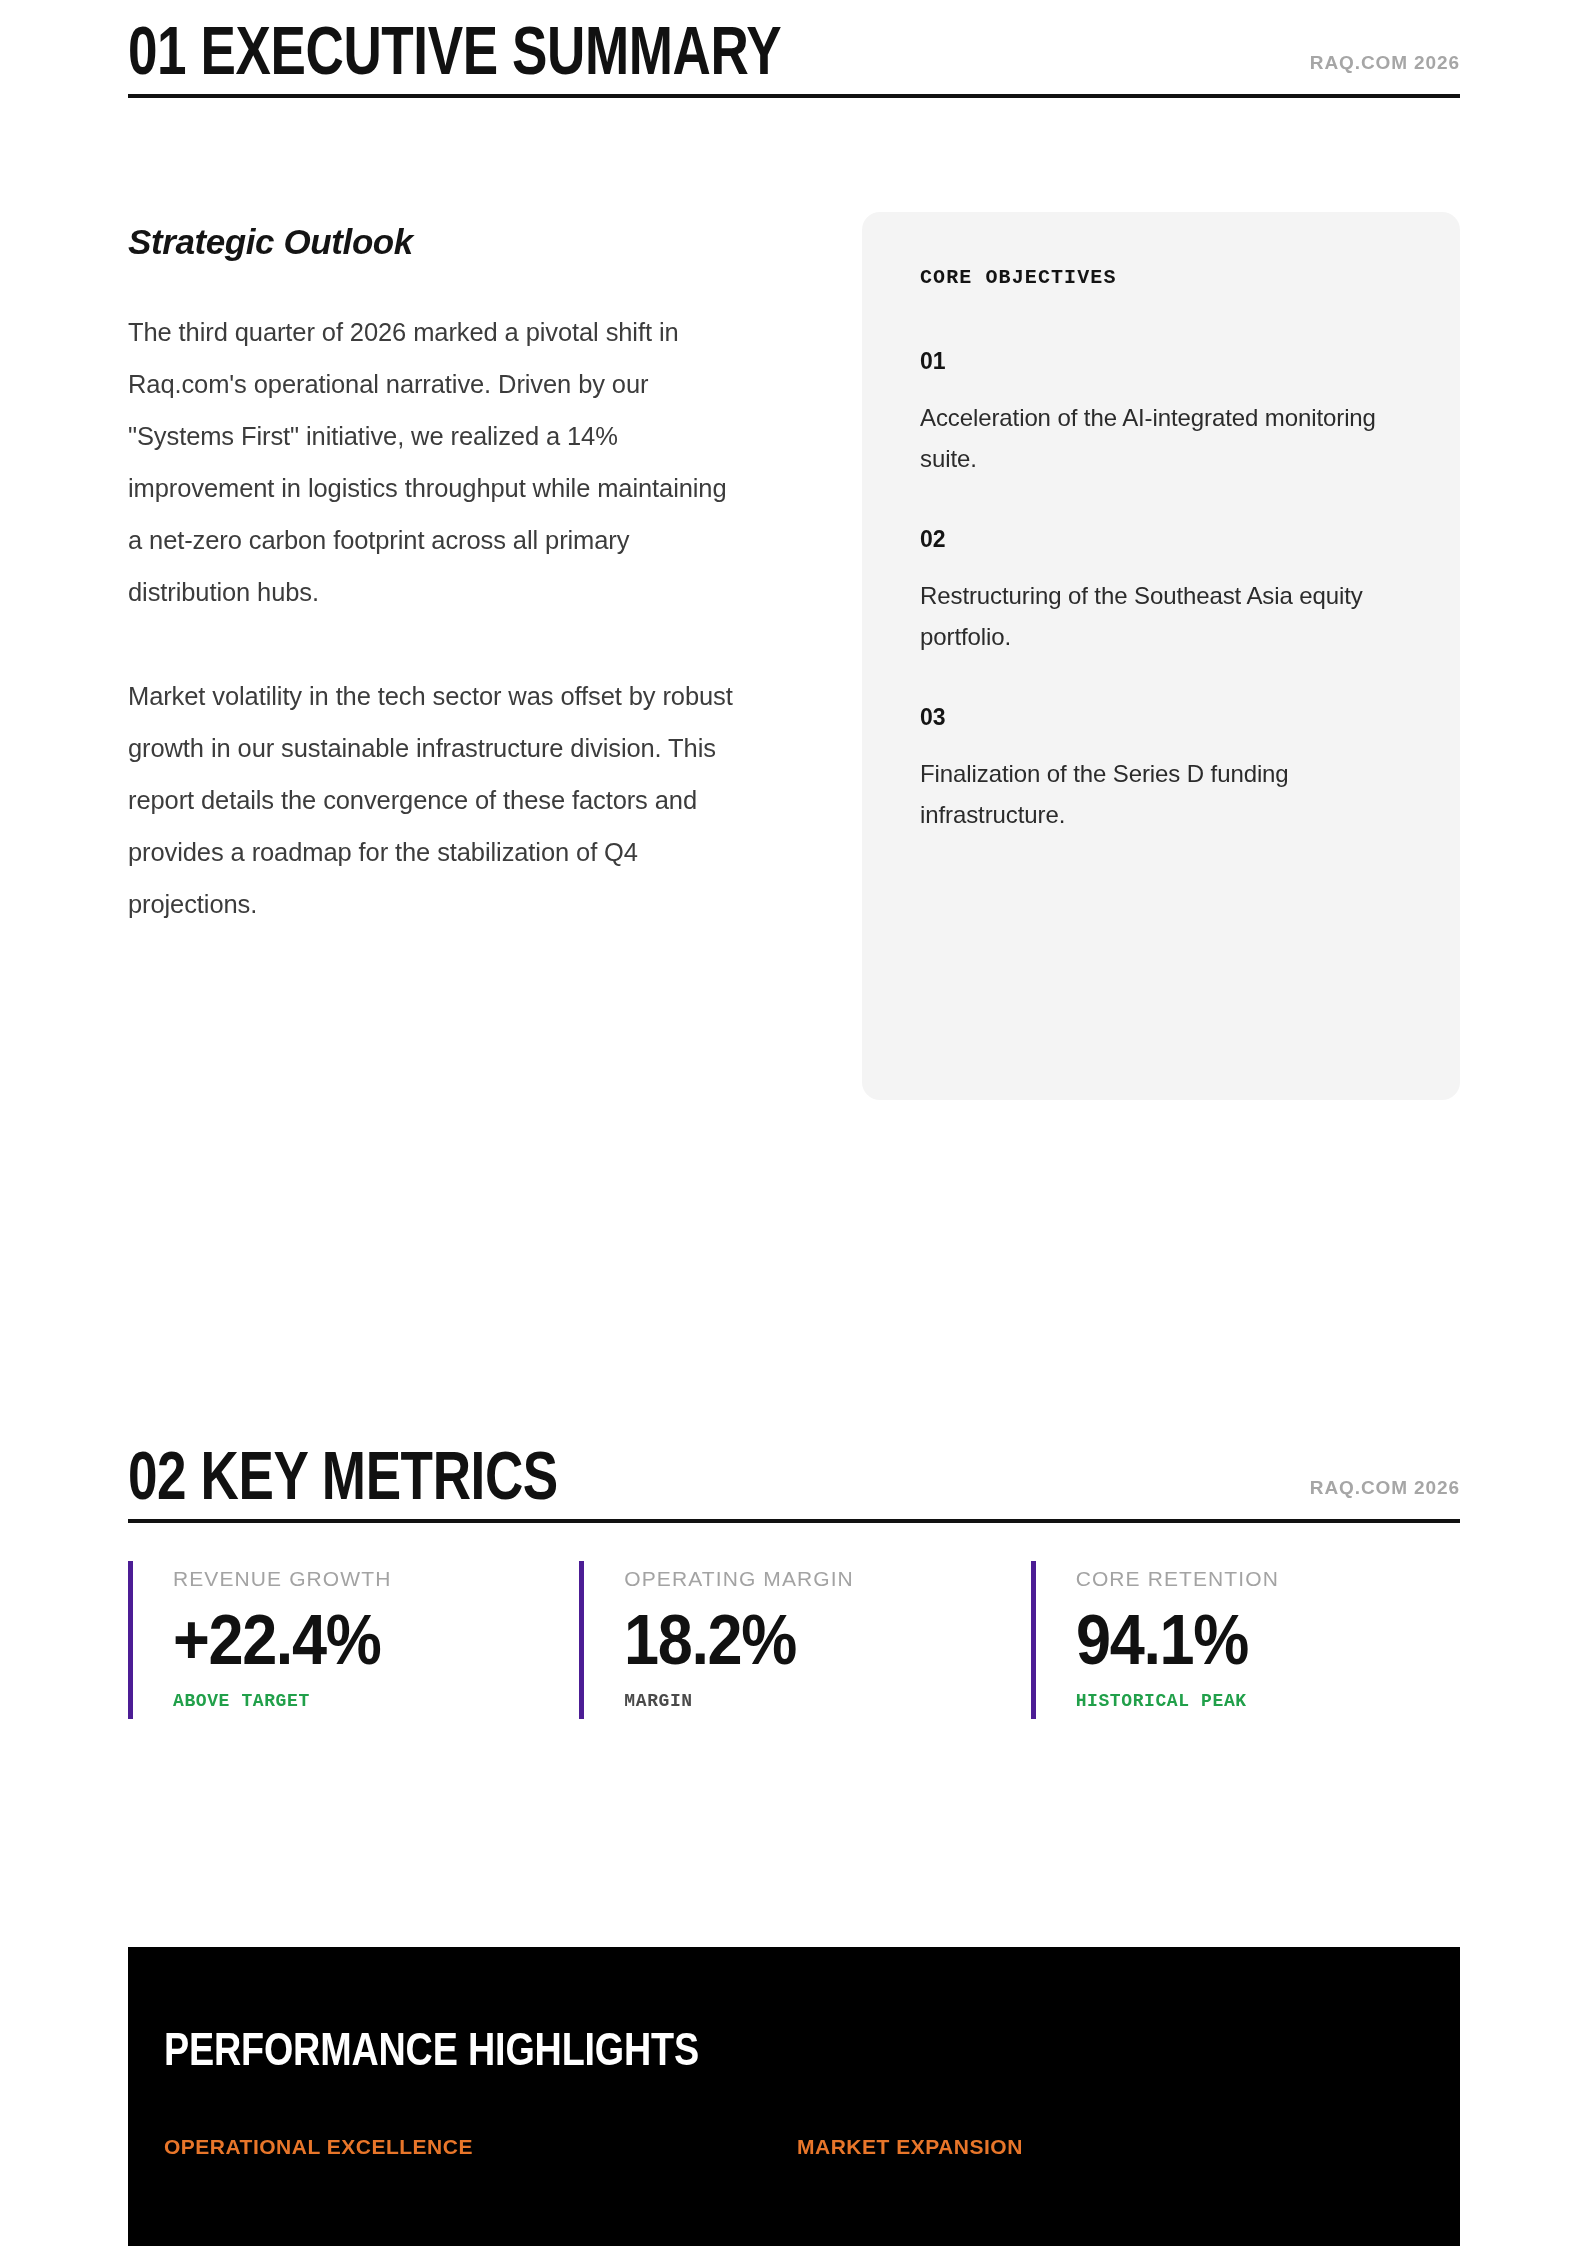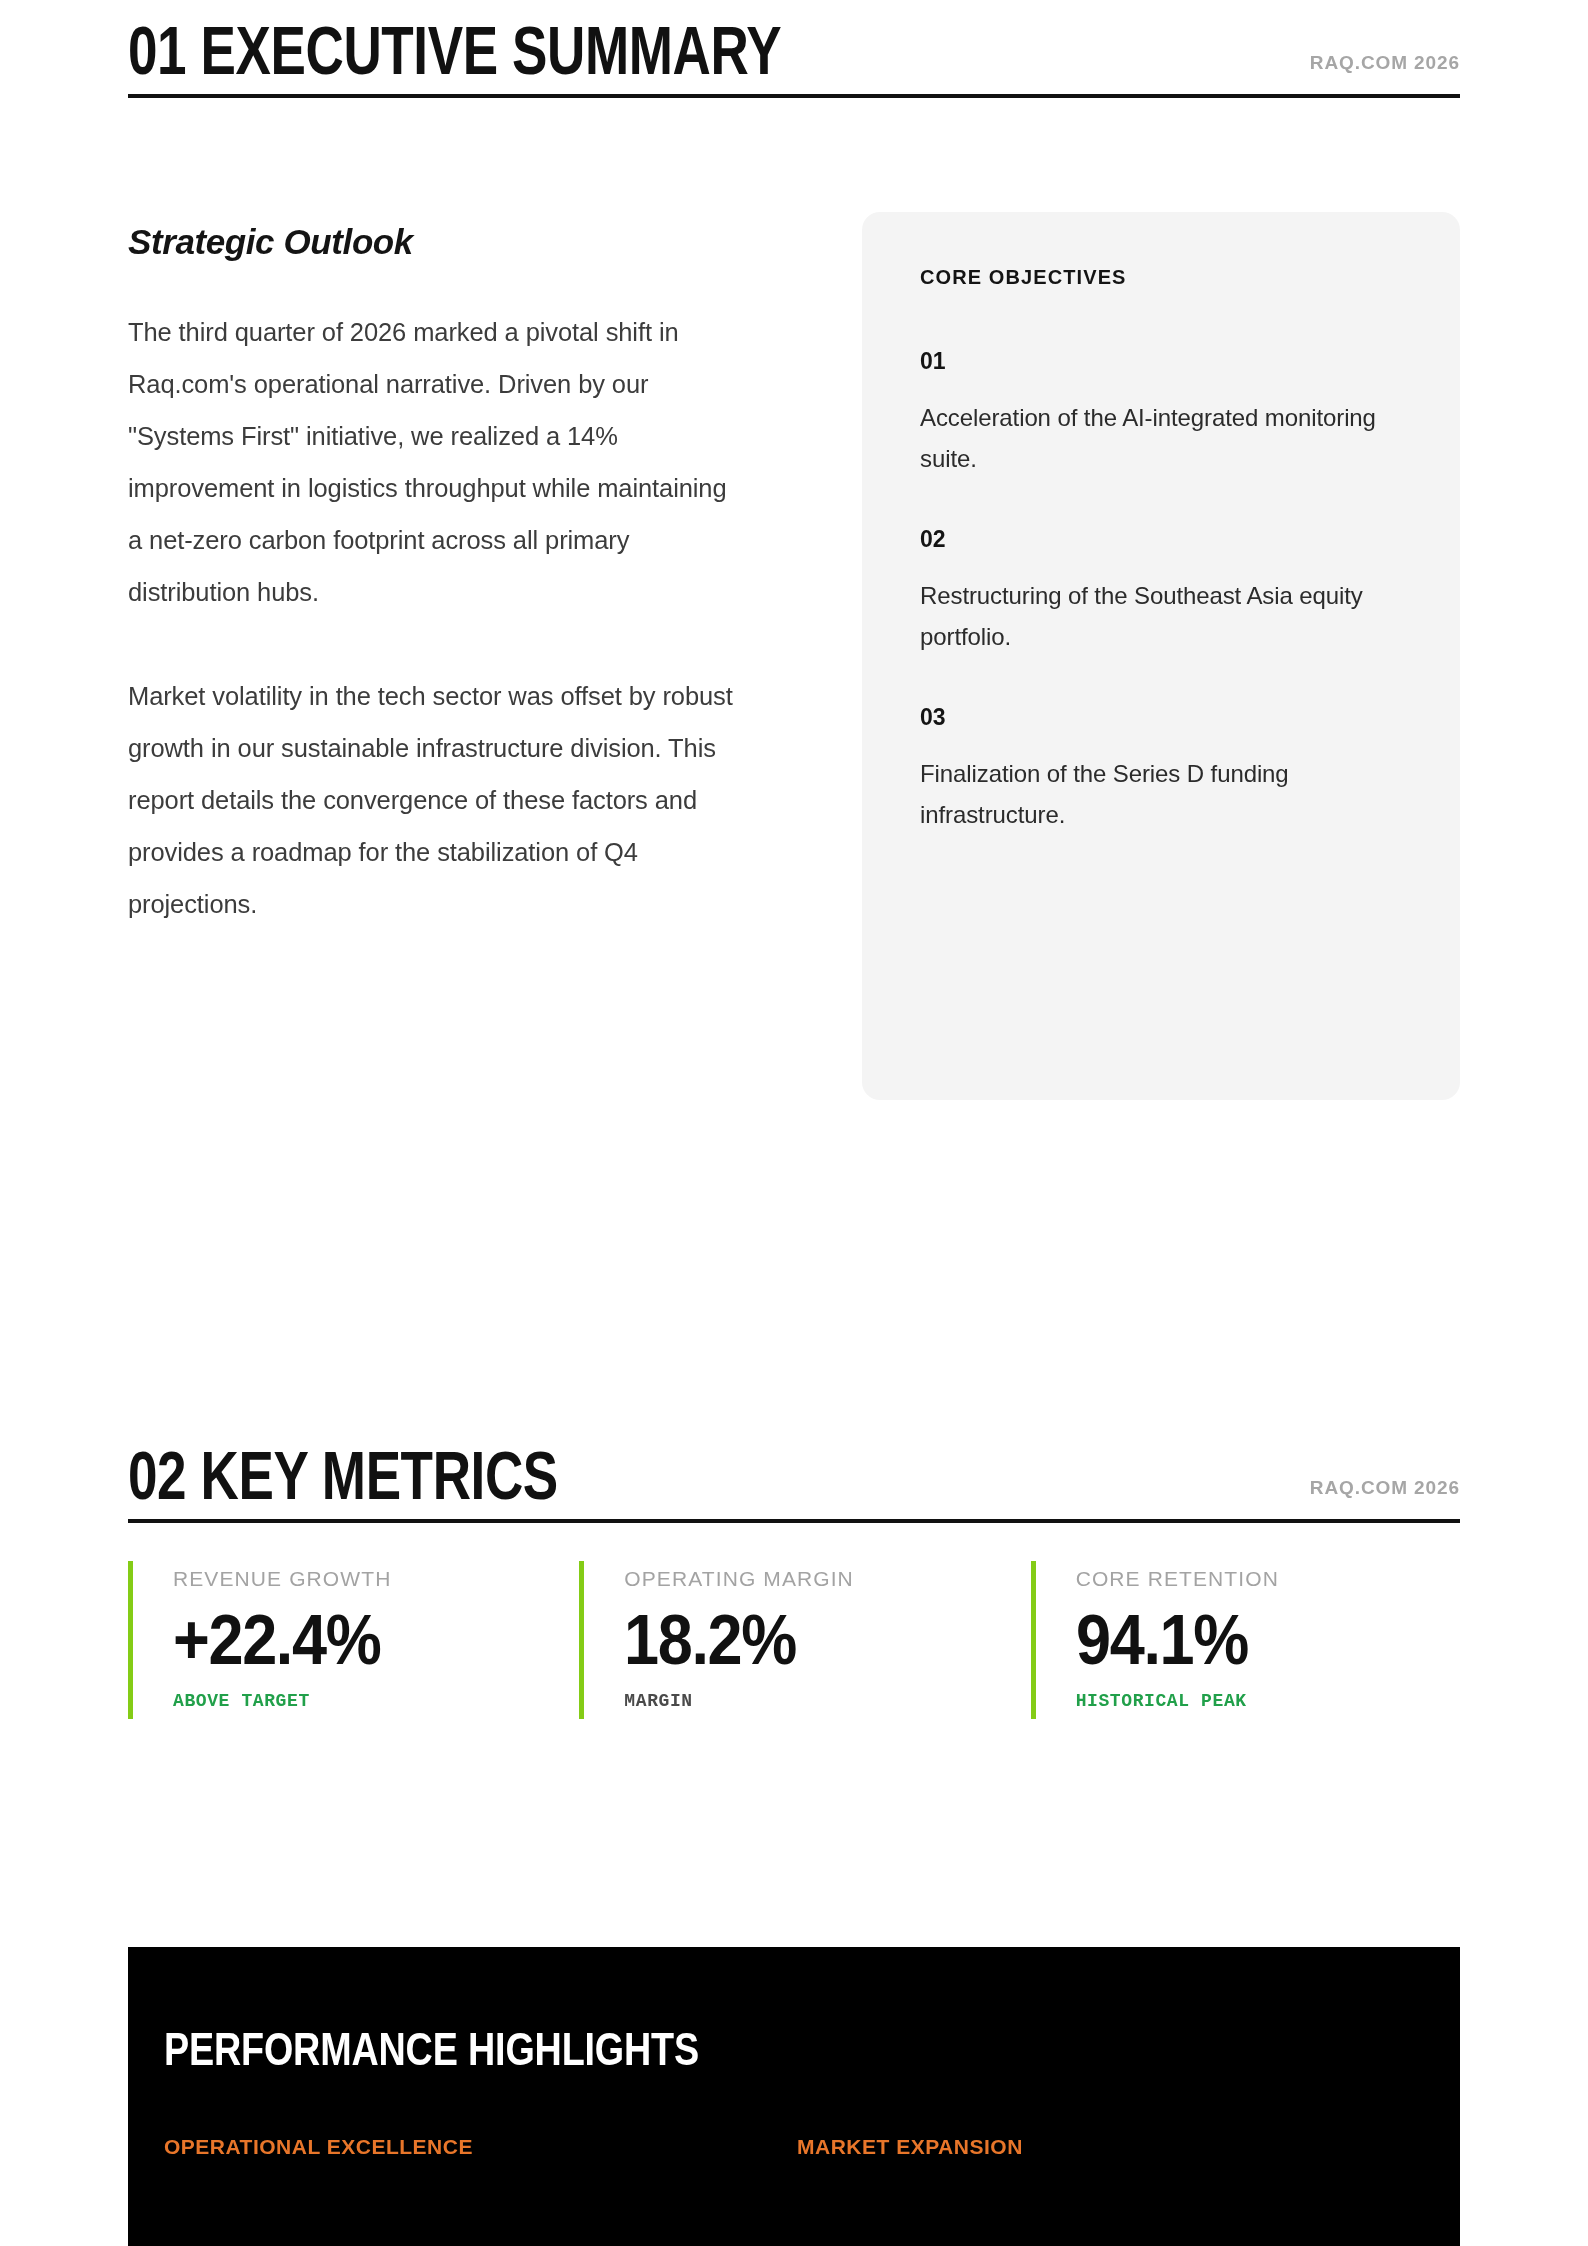--- a/index.html
+++ b/index.html
@@ -102,20 +102,21 @@
     background: #f4f4f4;
     border-radius: 18px;
     padding: 54px 58px;
   }
   .card-title {
     font-size: 20px;
     font-weight: 700;
     letter-spacing: 1.1px;
     color: #141414;
     margin-bottom: 52px;
+    font-family: Liberation Mono, monospace;
   }
   .obj-row {
     display: flex;
     margin-bottom: 40px;
     flex-direction: column;
   }
   .obj-num {
     flex: 0 0 56px;
     font-size: 23px;
     font-weight: 700;
@@ -135,21 +136,21 @@
 
   .metrics {
     position: absolute;
     left: 0;
     top: 136px;
     width: 1332px;
     display: flex;
   }
   .metric {
     flex: 1 1 0;
-    border-left: 5px solid #84cc16;
+    border-left: 5px solid #4c1d95;
     padding-left: 40px;
     padding-top: 6px;
     padding-bottom: 8px;
   }
   .metric + .metric { margin-left: 22px; }
   .m-label {
     font-size: 21px;
     letter-spacing: 1.1px;
     color: #a3a3a3;
     font-weight: 400;

